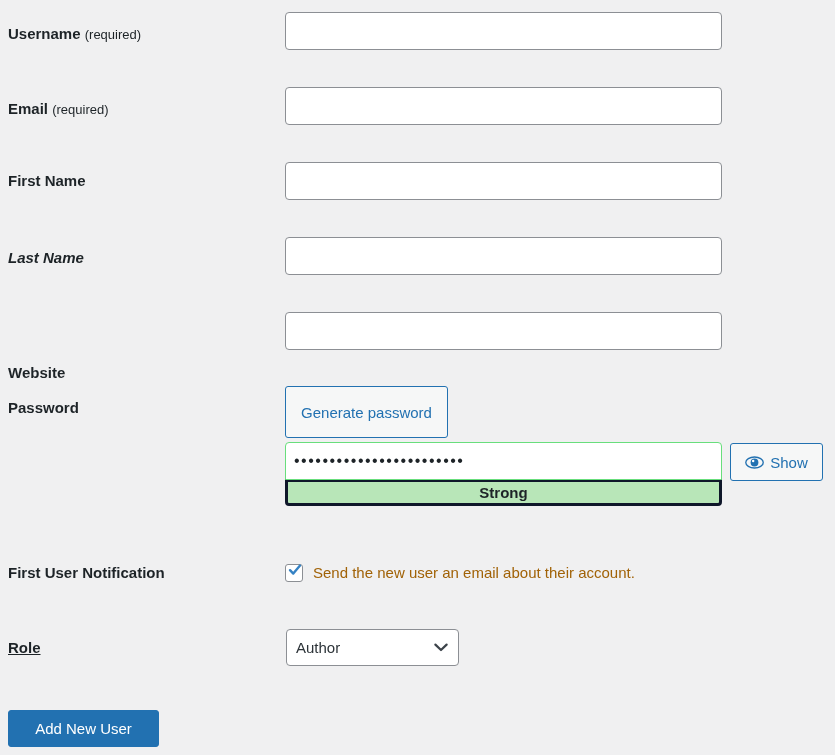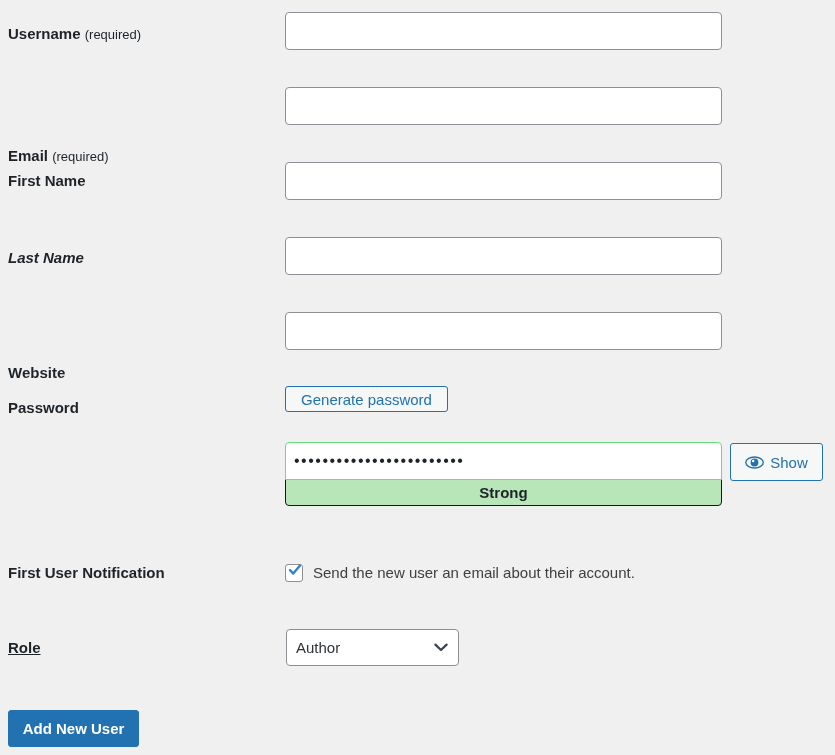--- a/index.html
+++ b/index.html
@@ -88,21 +88,21 @@
     border: 1px solid #2271b1;
     color: #ffffff;
     font-size: 15px;
   }
 
   #generate-password-button {
     position: absolute;
     left: 285px;
     top: 386px;
     width: 163px;
-    height: 26px;
+    height: 52px;
   }
 
   
   .pw-wrap {
     position: absolute;
     left: 285px;
     top: 442px;
     width: 437px;
   }
   .pw-input {
@@ -118,21 +118,21 @@
     letter-spacing: 1.5px;
     color: #1d2327;
     outline: none;
   }
   .pw-strength {
     box-sizing: border-box;
     width: 437px;
     height: 27px;
     margin-top: -1px;
     background: #b8e6b8;
-    border: 1px solid #0f172a;
+    border: 3px solid #0f172a;
     border-radius: 0 0 4px 4px;
     font-size: 15px;
     font-weight: bold;
     color: #1d2327;
     display: flex;
     align-items: center;
     justify-content: center;
   }
 
   #toggle-password-button {
@@ -170,21 +170,21 @@
   }
   .checkbox .tick {
     position: absolute;
     left: 2px;
     top: -2px;
     width: 14px;
     height: 14px;
   }
   .check-label {
     font-size: 15px;
-    color: #404040;
+    color: #a16207;
     white-space: nowrap;
     line-height: 1.3;
   }
 
   
   .select-wrap {
     position: absolute;
     left: 286px;
     top: 629px;
     width: 173px;
@@ -207,42 +207,42 @@
   .select-arrow {
     padding-right: 10px;
     display: flex;
     align-items: center;
   }
 
   #submit-button {
     position: absolute;
     left: 8px;
     top: 710px;
-    width: 131px;
+    width: 151px;
     height: 37px;
-    font-weight: bold;
+    font-weight: normal;
   }
 </style>
 </head>
 <body>
 
 <div class="form-table">
 
   <div class="form-row" style="top:12px;">
     <div class="row-label" style="top:12px;">
       <span>Username</span>
       <span class="req">(required)</span>
     </div>
     <div class="field-area" style="top:0;">
       <input class="text-input" type="text" value="" style="">
     </div>
   </div>
 
   <div class="form-row" style="top:87px;">
-    <div class="row-label" style="top:12px;margin-top:47px;">
+    <div class="row-label" style="top:12px;">
       <span>Email</span>
       <span class="req">(required)</span>
     </div>
     <div class="field-area" style="top:0;">
       <input class="text-input" type="text" value="" style="">
     </div>
   </div>
 
   <div class="form-row" style="top:162px;">
     <div class="row-label" style="top:9px;">

